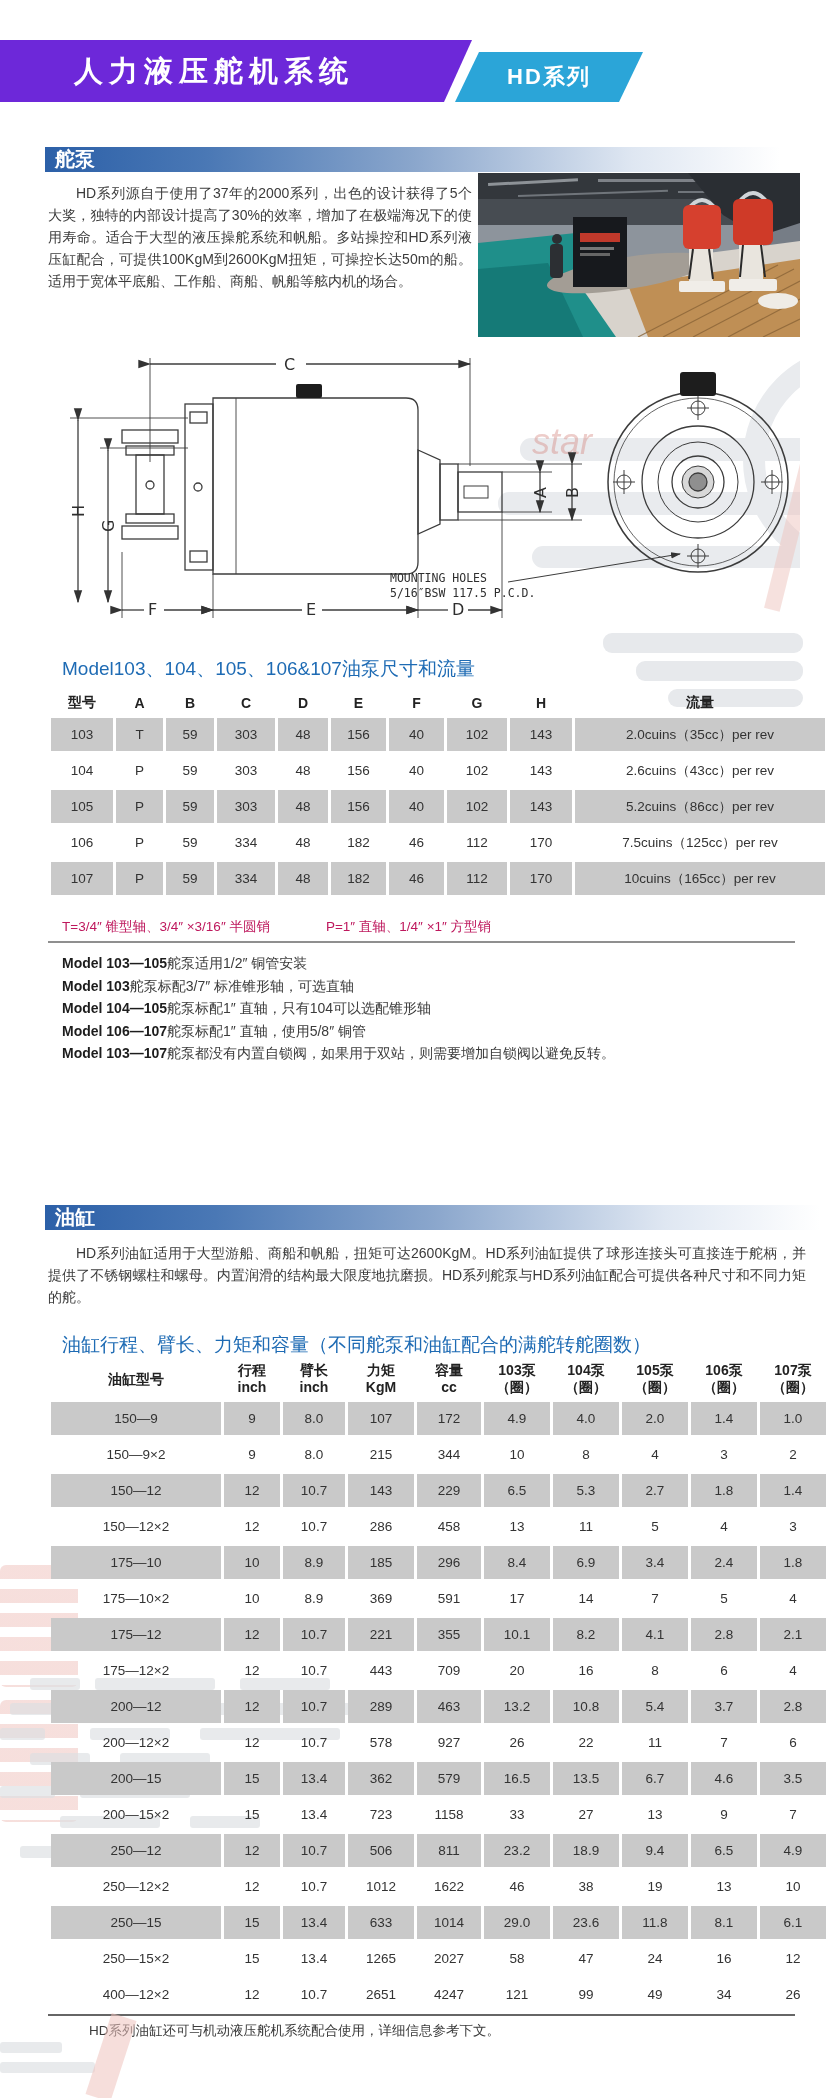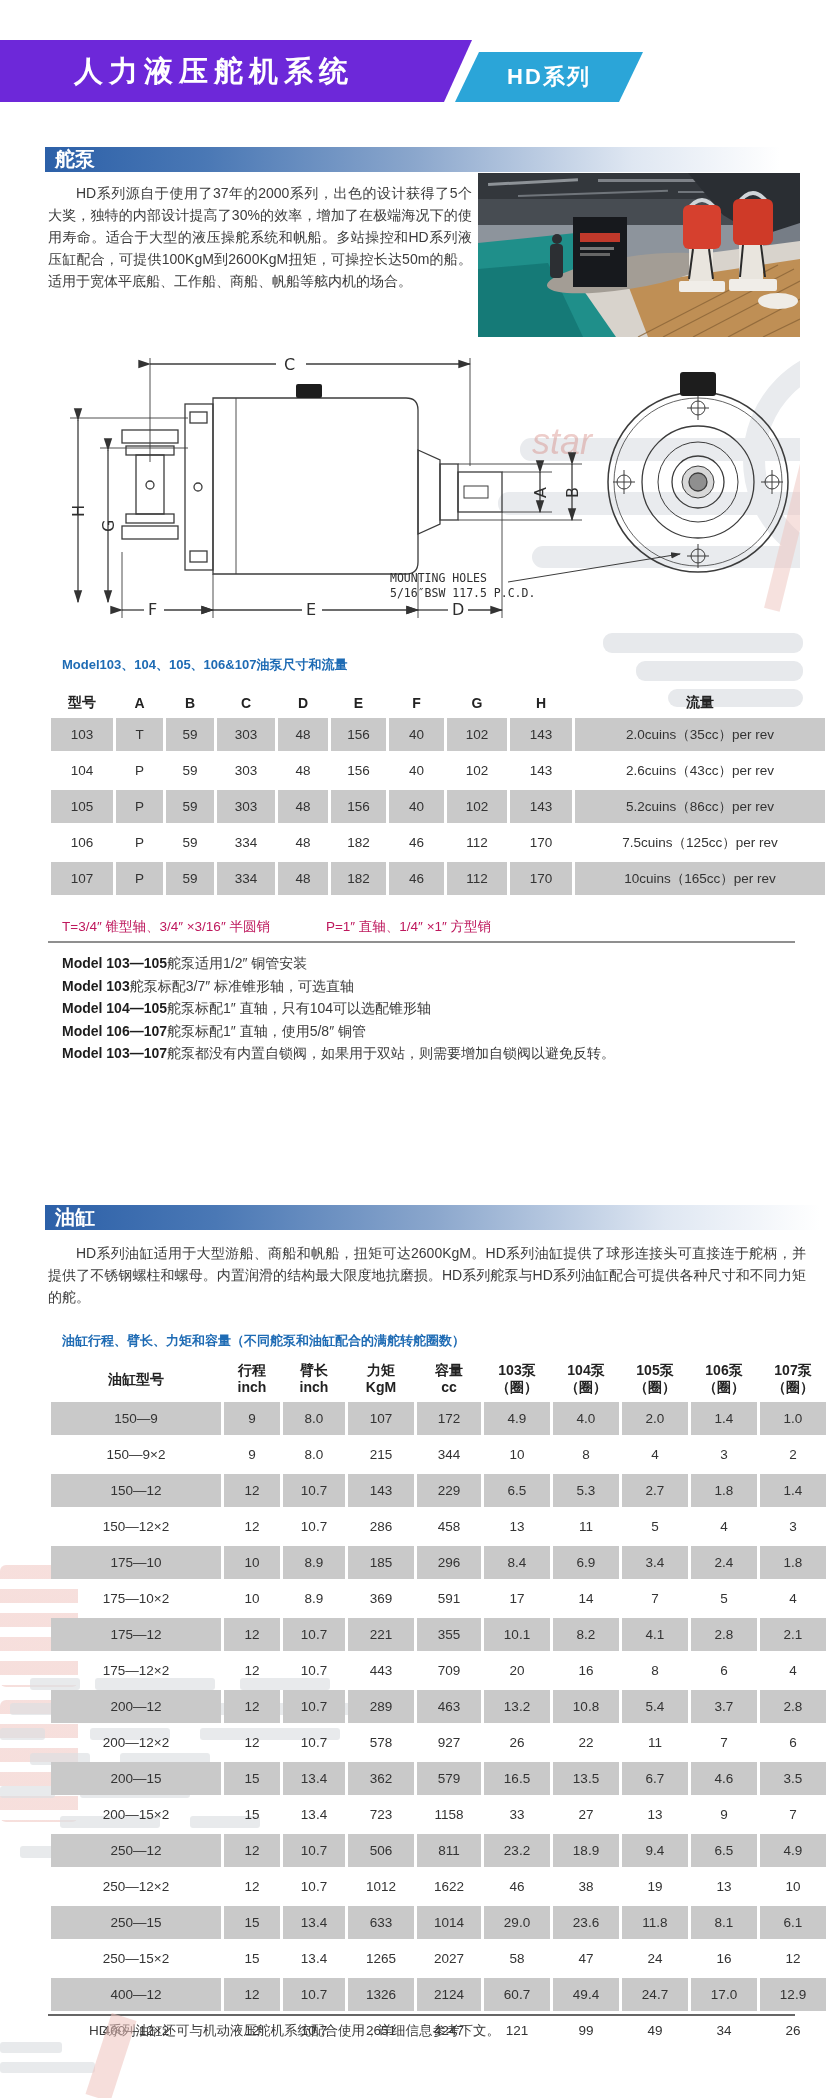--- a/index.html
+++ b/index.html
@@ -12,21 +12,21 @@
   .banner .t{line-height:62px;padding-left:74px;font-size:29px;font-weight:bold;color:#fff;letter-spacing:6px;}
   .badge{position:absolute;left:455px;top:52px;width:188px;height:50px;background:#2ba5d8;
     clip-path:polygon(24px 0,100% 0,calc(100% - 24px) 100%,0 100%);}
   .badge .t{line-height:50px;text-align:center;font-size:22px;font-weight:bold;color:#fff;letter-spacing:2px;}
 
   
   .secbar{position:absolute;height:25px;color:#fff;font-weight:bold;font-size:20px;line-height:25px;padding-left:10px;
     background:linear-gradient(90deg,#2c60a8 0%,#4a78b5 22%,#8aa6cc 50%,#dfe7f2 80%,rgba(255,255,255,0) 100%);}
 
   .para{position:absolute;font-size:14px;line-height:22px;color:#3b3b3b;text-align:justify;text-indent:2em;}
-  .btitle{position:absolute;color:#1e6bb4;font-weight:bold;font-size:13px;}
+  .btitle{position:absolute;color:#1e6bb4;font-weight:normal;font-size:19px;}
 
   
   table{border-collapse:separate;border-spacing:3px;table-layout:fixed;font-size:13.5px;color:#333;}
   .ptable{width:747px;}
   .ctable{width:748px;}
   th{font-weight:bold;font-size:14px;color:#222;background:transparent;vertical-align:middle;padding:3px 0;text-align:center;}
   th div{line-height:17px;}
   td{height:31px;text-align:center;vertical-align:middle;}
   tr.g td{background:#c9c9c9;}
 
@@ -611,32 +611,20 @@
           <td>15</td>
           <td>13.4</td>
           <td>1265</td>
           <td>2027</td>
           <td>58</td>
           <td>47</td>
           <td>24</td>
           <td>16</td>
           <td>12</td>
         </tr>
-        <tr class="g">
-          <td>400—12</td>
-          <td>12</td>
-          <td>10.7</td>
-          <td>1326</td>
-          <td>2124</td>
-          <td>60.7</td>
-          <td>49.4</td>
-          <td>24.7</td>
-          <td>17.0</td>
-          <td>12.9</td>
-        </tr>
         <tr>
           <td>400—12×2</td>
           <td>12</td>
           <td>10.7</td>
           <td>2651</td>
           <td>4247</td>
           <td>121</td>
           <td>99</td>
           <td>49</td>
           <td>34</td>

